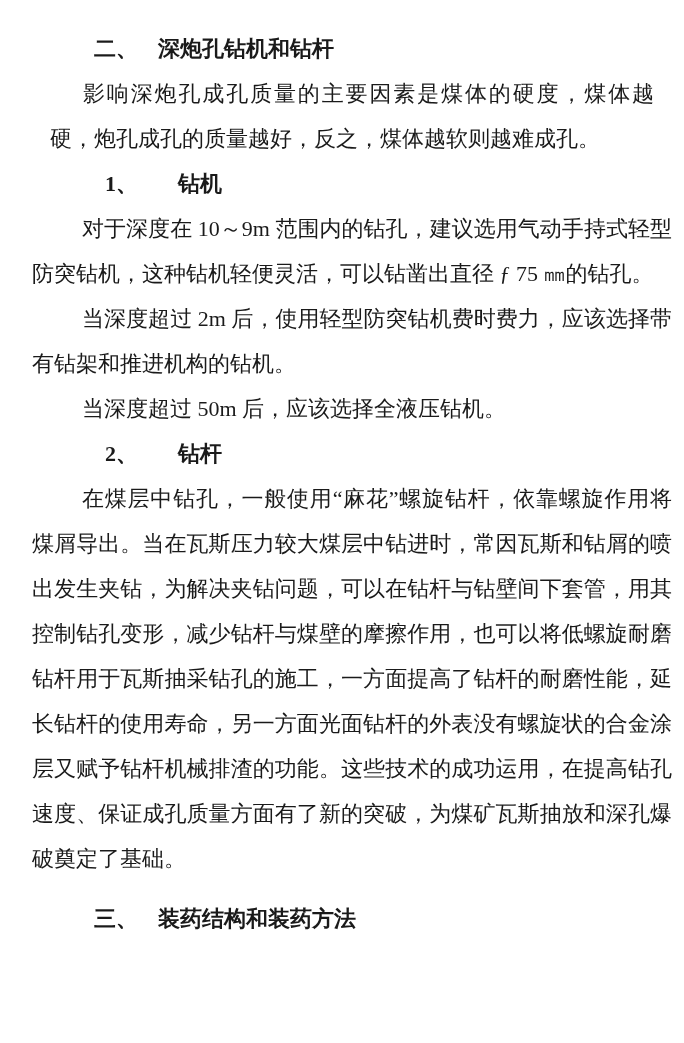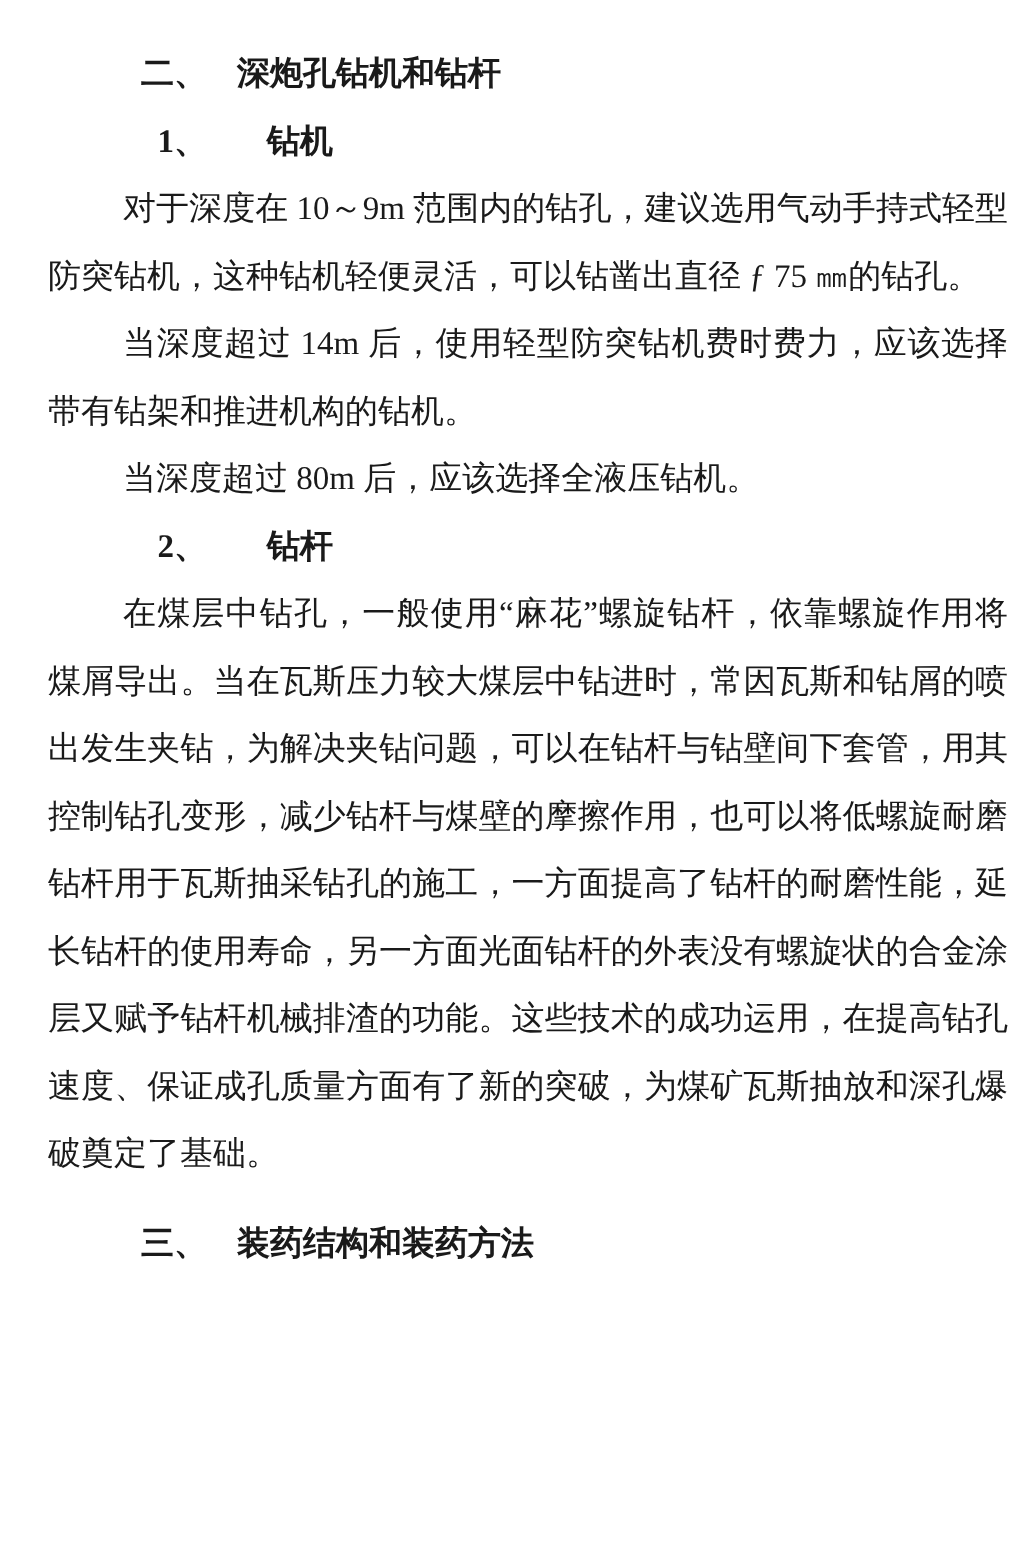--- a/index.html
+++ b/index.html
@@ -46,30 +46,31 @@
 </style>
 </head>
 <body>
 
 <div class="page">
 
   <h2 class="heading-l1">
     <span class="num">二、</span><span>深炮孔钻机和钻杆</span>
   </h2>
 
+  <p class="para first-para">影响深炮孔成孔质量的主要因素是煤体的硬度，煤体越硬，炮孔成孔的质量越好，反之，煤体越软则越难成孔。</p>
 
   <h3 class="heading-l2">
     <span class="num">1、</span><span>钻机</span>
   </h3>
 
   <p class="para body-para">对于深度在 10～9m 范围内的钻孔，建议选用气动手持式轻型防突钻机，这种钻机轻便灵活，可以钻凿出直径 ƒ 75 ㎜的钻孔。</p>
 
-  <p class="para body-para">当深度超过 14m 后，使用轻型防突钻机费时费力，应该选择带有钻架和推进机构的钻机。</p>
+  <p class="para body-para">当深度超过 2m 后，使用轻型防突钻机费时费力，应该选择带有钻架和推进机构的钻机。</p>
 
-  <p class="para body-para">当深度超过 80m 后，应该选择全液压钻机。</p>
+  <p class="para body-para">当深度超过 50m 后，应该选择全液压钻机。</p>
 
 
   <h3 class="heading-l2">
     <span class="num">2、</span><span>钻杆</span>
   </h3>
 
   <p class="para body-para">在煤层中钻孔，一般使用“麻花”螺旋钻杆，依靠螺旋作用将煤屑导出。当在瓦斯压力较大煤层中钻进时，常因瓦斯和钻屑的喷出发生夹钻，为解决夹钻问题，可以在钻杆与钻壁间下套管，用其控制钻孔变形，减少钻杆与煤壁的摩擦作用，也可以将低螺旋耐磨钻杆用于瓦斯抽采钻孔的施工，一方面提高了钻杆的耐磨性能，延长钻杆的使用寿命，另一方面光面钻杆的外表没有螺旋状的合金涂层又赋予钻杆机械排渣的功能。这些技术的成功运用，在提高钻孔速度、保证成孔质量方面有了新的突破，为煤矿瓦斯抽放和深孔爆破奠定了基础。</p>
 
   <h2 class="heading-l1 spaced">
     <span class="num">三、</span><span>装药结构和装药方法</span>

